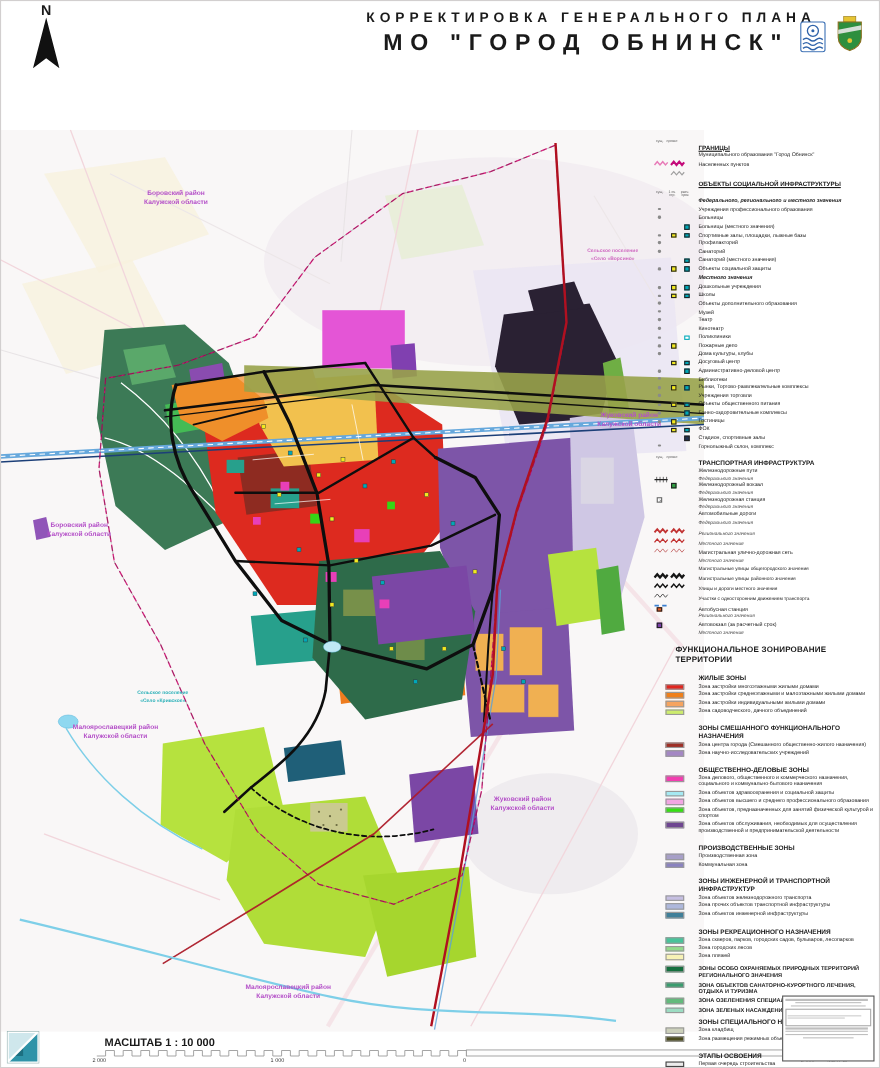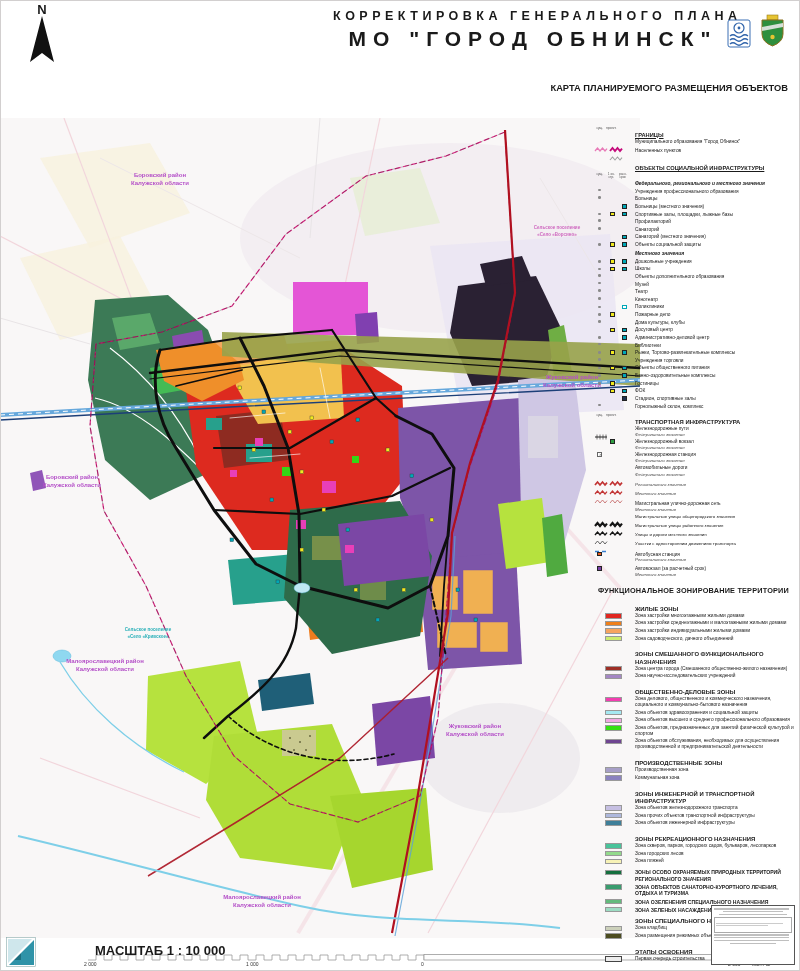--- a/index.html
+++ b/index.html
@@ -22,21 +22,21 @@
   
   #map{position:absolute;left:0;top:118px;z-index:1}
 
   
   #legend{position:absolute;left:594px;top:122px;width:202px;z-index:10;background:transparent}
   .lsec{margin-top:5px}
   .lsec.g2{margin-top:10px}
   .lt{margin-left:41px;font-weight:bold;line-height:1.2}
   .lt.und{font-size:5.7px;text-decoration:underline}
   .lt.bold{font-size:5.9px}
-  .lt.big{font-size:7.3px;margin-left:4px;letter-spacing:.2px}
+  .lt.big{font-size:7.3px;margin-left:20px;letter-spacing:.2px}
   .lch{display:flex;margin:1px 0;color:#555;font-size:3.2px;line-height:1.1}
   .lch span{width:11.5px;text-align:center}
   .lrow{display:flex;align-items:flex-start;margin-bottom:1.7px;min-height:5px}
   .lsym{width:41px;flex:none;display:flex;align-items:center;gap:1px;padding-top:.4px}
   .mcell{width:11.5px;display:flex;justify-content:center;flex:none}
   .mk{width:4.6px;height:4.6px;border:.6px solid #222;box-sizing:border-box}
   .mk-y{background:#f2ea20}.mk-t{background:#00a8b8}
   .mk-to{background:#fff;border-color:#00a8b8}
   .mk-d{background:#20304e}.mk-g{background:#2f9e42}
   .mk-or{background:#e85a20}.mk-p{background:#7a3fa8}
@@ -46,21 +46,21 @@
   .sw{width:17px;height:5.5px;border:.5px solid #999;margin-left:11px;box-sizing:border-box;flex:none}
   .sw.h{background-image:repeating-linear-gradient(45deg,rgba(255,255,255,.65) 0 .8px,transparent .8px 2.6px)}
   .lcell{width:14px;height:7px;flex:none}
   .llab{flex:1;font-size:4.8px;line-height:1.2;padding-top:.2px}
   .llab .su{font-style:italic;font-size:4.4px;color:#444}
   .llab.it{font-style:italic;font-weight:bold;font-size:4.9px}
   .llab.b{font-size:5.1px;font-weight:bold;line-height:1.25}
   .llab.sm{font-size:4.4px}
 
   
-  #scale-label{position:absolute;left:95px;top:943px;font-size:13px;font-weight:bold;z-index:5}
+  #scale-label{position:absolute;left:95px;top:943px;font-size:10px;font-weight:bold;z-index:5}
   #footer-svg{position:absolute;left:0;top:935px;z-index:4}
   .tick{position:absolute;top:961px;font-size:5px;color:#333;z-index:5}
   #logo{position:absolute;left:6px;top:937px;z-index:5}
 
   
   #stamp{position:absolute;left:711px;top:905px;width:84px;height:60px;border:1px solid #555;
          background:#fff;z-index:20;padding:2px;box-sizing:border-box;
          display:flex;flex-direction:column;gap:1.4px}
   #stamp .sline{height:1.5px;background:#bfbfbf}
   #stamp .sbox{height:12px;border:.5px solid #aaa;display:flex;flex-direction:column;gap:1.2px;
@@ -77,21 +77,20 @@
   <svg width="26" height="46" viewBox="0 0 26 46">
     <polygon points="13,0 1,46 13,37 25,46" fill="#111"></polygon>
   </svg>
 </div>
 
 <div id="titles">
   <div class="t1">КОРРЕКТИРОВКА ГЕНЕРАЛЬНОГО ПЛАНА</div>
   <div class="t2">МО "ГОРОД ОБНИНСК"</div>
 </div>
 <div id="subtitle">
-  <div>КАРТА ПЛАНИРУЕМОГО РАЗМЕЩЕНИЯ ОБЪЕКТОВ</div>
 </div>
 
 <svg id="emblem1" width="24" height="29" viewBox="0 0 24 29">
   <rect x="1" y="1" width="22" height="27" rx="2" fill="#fff" stroke="#3a6fb4" stroke-width="1"></rect>
   <circle cx="12" cy="9" r="5" fill="none" stroke="#2f63aa" stroke-width="1.2"></circle>
   <circle cx="12" cy="9" r="1.4" fill="#2f63aa"></circle>
   <path d="M3,17 q3,-2.5 6,0 t6,0 t6,0 M3,21 q3,-2.5 6,0 t6,0 t6,0 M3,25 q3,-2.5 6,0 t6,0 t6,0" fill="none" stroke="#2f63aa" stroke-width="1.3"></path>
 </svg>
 <svg id="emblem2" width="27" height="34" viewBox="0 0 27 34">
   <rect x="8" y="1" width="11" height="5" fill="#e6c433" stroke="#9a7d1a" stroke-width=".6"></rect>

